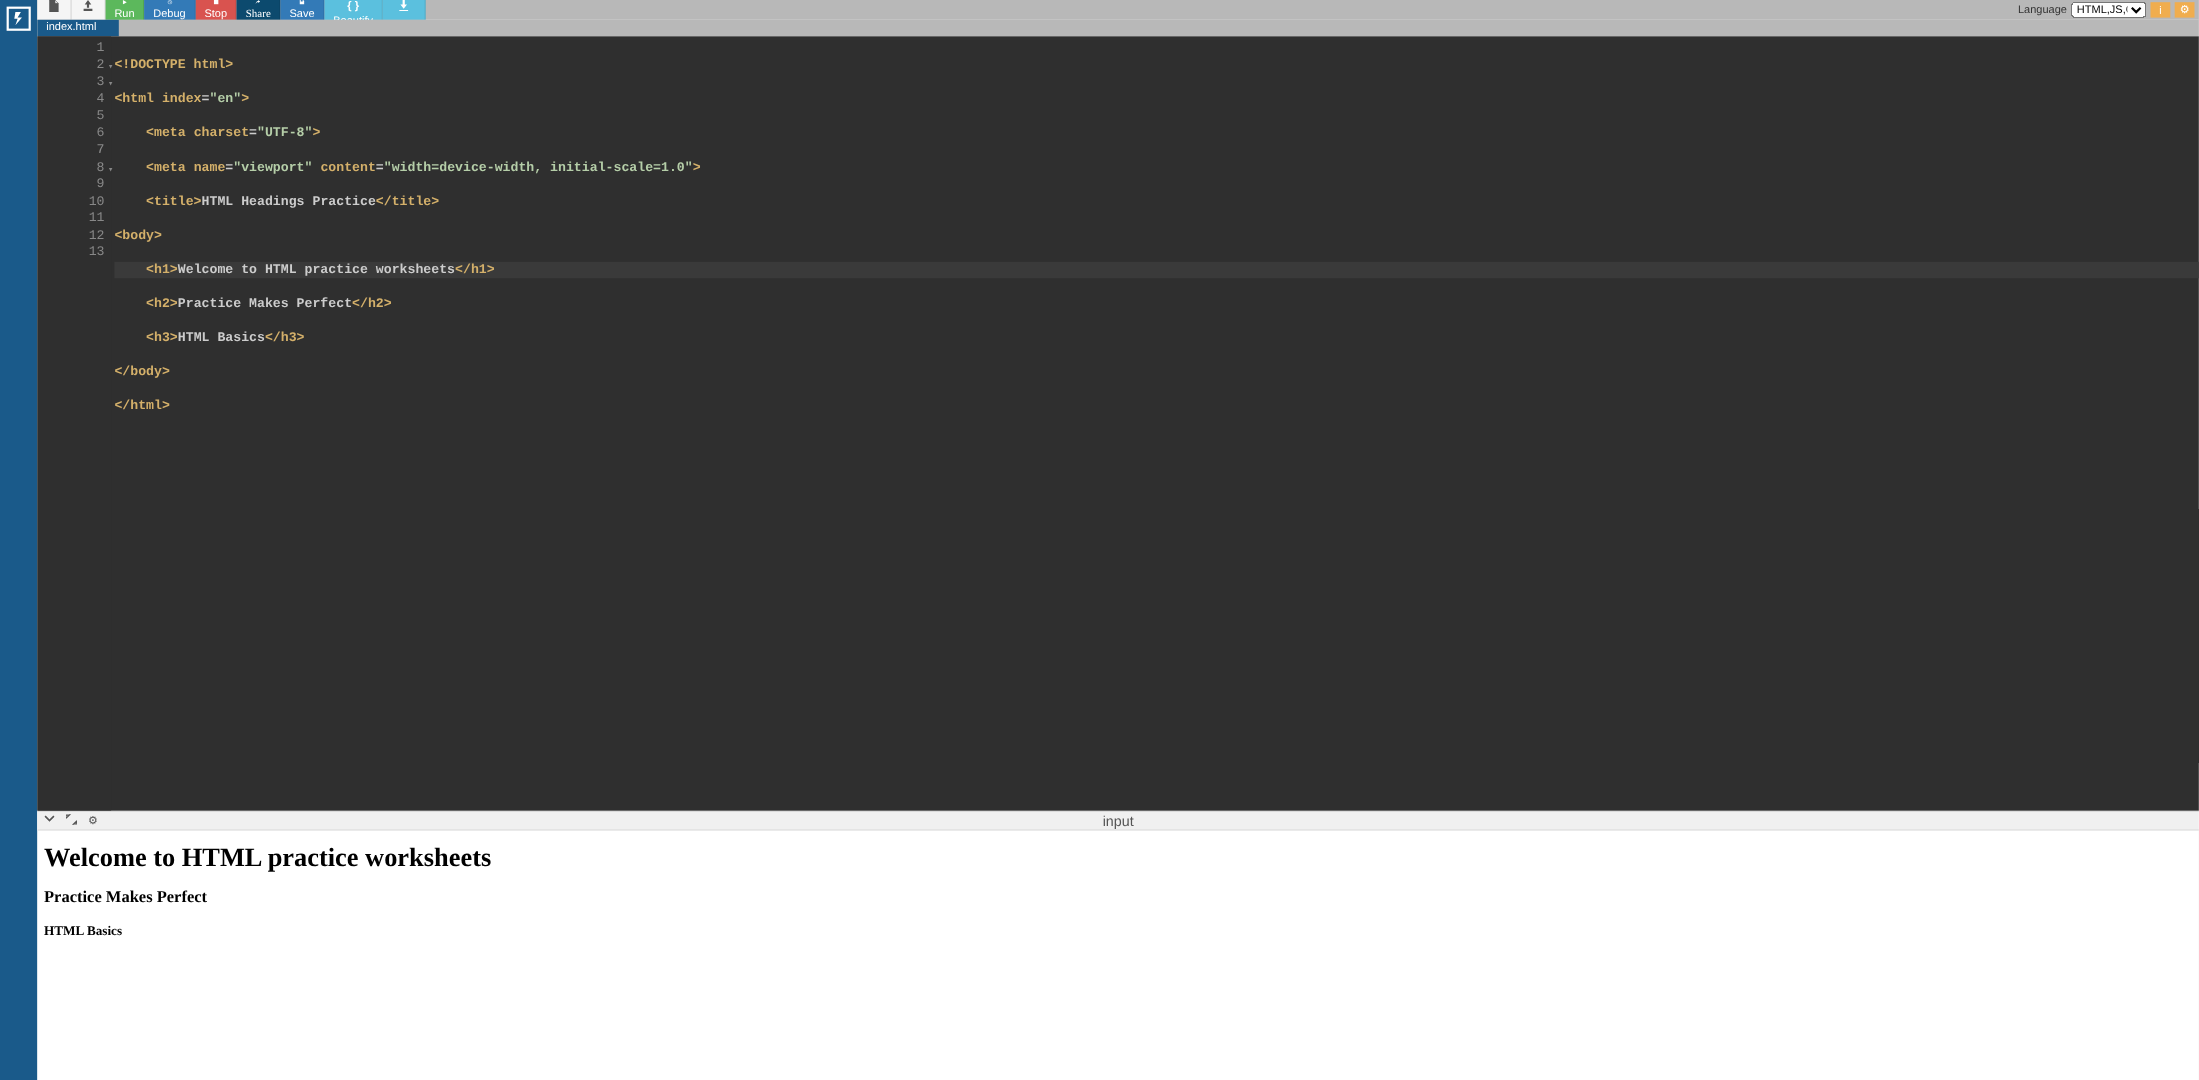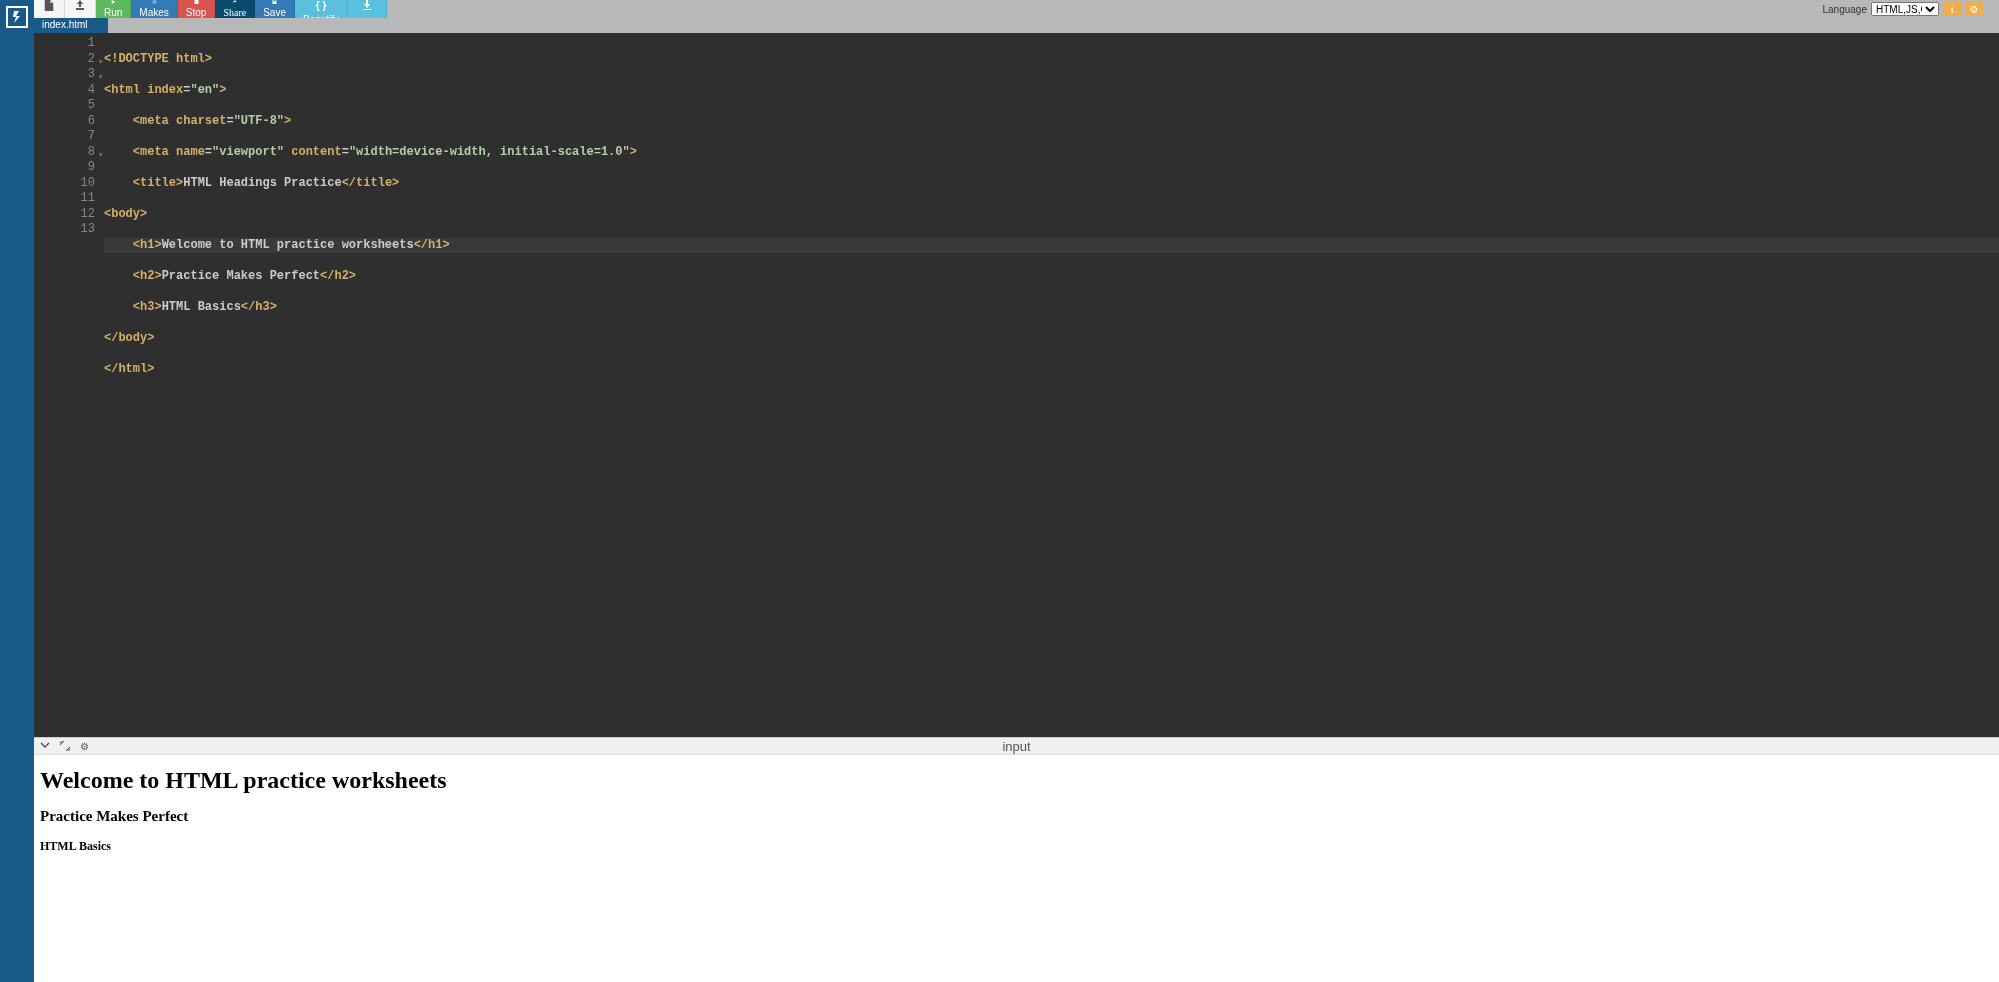--- a/index.html
+++ b/index.html
@@ -10,21 +10,21 @@
 .main-area { flex: 1; display: flex; flex-direction: column; }
 .toolbar { background: #b8b8b8; height: 18px; display: flex; align-items: stretch; padding: 0; }
 .tbtn { display: inline-flex; align-items: center; justify-content: space-between; padding: 0 8px; color: #fff; font-size: 10px; cursor: pointer; gap: 3px; border-right: 1px solid rgba(0,0,0,0.1); flex-direction: column; }
 .tbtn.icon-only { padding: 0 10px; background: #f5f5f5; color: #333; }
 .tbtn.green { background: #5cb85c; }
 .tbtn.blue { background: #337ab7; }
 .tbtn.red { background: #d9534f; }
 .tbtn.orange { background: #0c4a6e; font-family: Liberation Serif, serif; }
 .tbtn.lightblue { background: #5bc0de; }
 .tbtn.download { background: #5bc0de; padding: 0 14px; }
-.toolbar-right { margin-left: auto; display: flex; align-items: center; gap: 4px; padding-right: 16px; }
+.toolbar-right { margin-left: auto; display: flex; align-items: center; gap: 4px; padding-right: 4px; }
 .lang-label { font-size: 10px; color: #333; }
 .lang-select { font-size: 10px; height: 14px; width: 68px; }
 .icon-btn-orange { width: 18px; height: 14px; background: #f0ad4e; display: flex; align-items: center; justify-content: center; color: #fff; cursor: pointer; font-size: 10px; }
 .tabs { background: #b8b8b8; height: 15px; display: flex; }
 .tab { background: #1a5a8a; color: #fff; font-size: 10px; padding: 1px 20px 1px 8px; display: flex; }
 .editor { flex: 1; background: #2f2f2f; display: flex; font-family: 'Courier New', monospace; font-size: 12px; overflow: hidden; position: relative; }
 .gutter { width: 67px; background: #2f2f2f; color: #888; text-align: right; padding-right: 6px; line-height: 15.5px; padding-top: 3px; user-select: none; }
 .gutter .ln { height: 15.5px; position: relative; }
 .fold { position: absolute; right: -8px; top: 2px; color: #888; font-size: 8px; }
 .code { flex: 1; color: #ccc; line-height: 15.5px; padding-top: 3px; padding-left: 3px; white-space: pre; font-weight: bold; }
@@ -72,21 +72,21 @@
         <svg width="7" height="8" viewBox="0 0 7 8">
             <path d="M0 0 L7 4 L0 8 Z" fill="#fff"></path>
           </svg>
         <span>Run</span>
       </div>
       <div class="tbtn blue">
         <svg width="9" height="9" viewBox="0 0 9 9">
             <circle cx="4.5" cy="4.5" r="3.8" fill="none" stroke="#fff" stroke-width="1"></circle>
             <path d="M4.5 2 L4.5 4.5 L6.5 5.5" stroke="#fff" stroke-width="1" fill="none"></path>
           </svg>
-        <span>Makes</span>
+        <span>Debug</span>
       </div>
       <div class="tbtn red">
         <svg width="7" height="7" viewBox="0 0 7 7">
             <rect x="0" y="0" width="7" height="7" fill="#fff"></rect>
           </svg>
         <span>Stop</span>
       </div>
       <div class="tbtn orange">
         <svg width="9" height="9" viewBox="0 0 9 9">
             <path d="M5 0 L9 3 L5 6 L5 4 C2 4 1 6 0 8 C0 5 2 2 5 2 Z" fill="#fff"></path>

